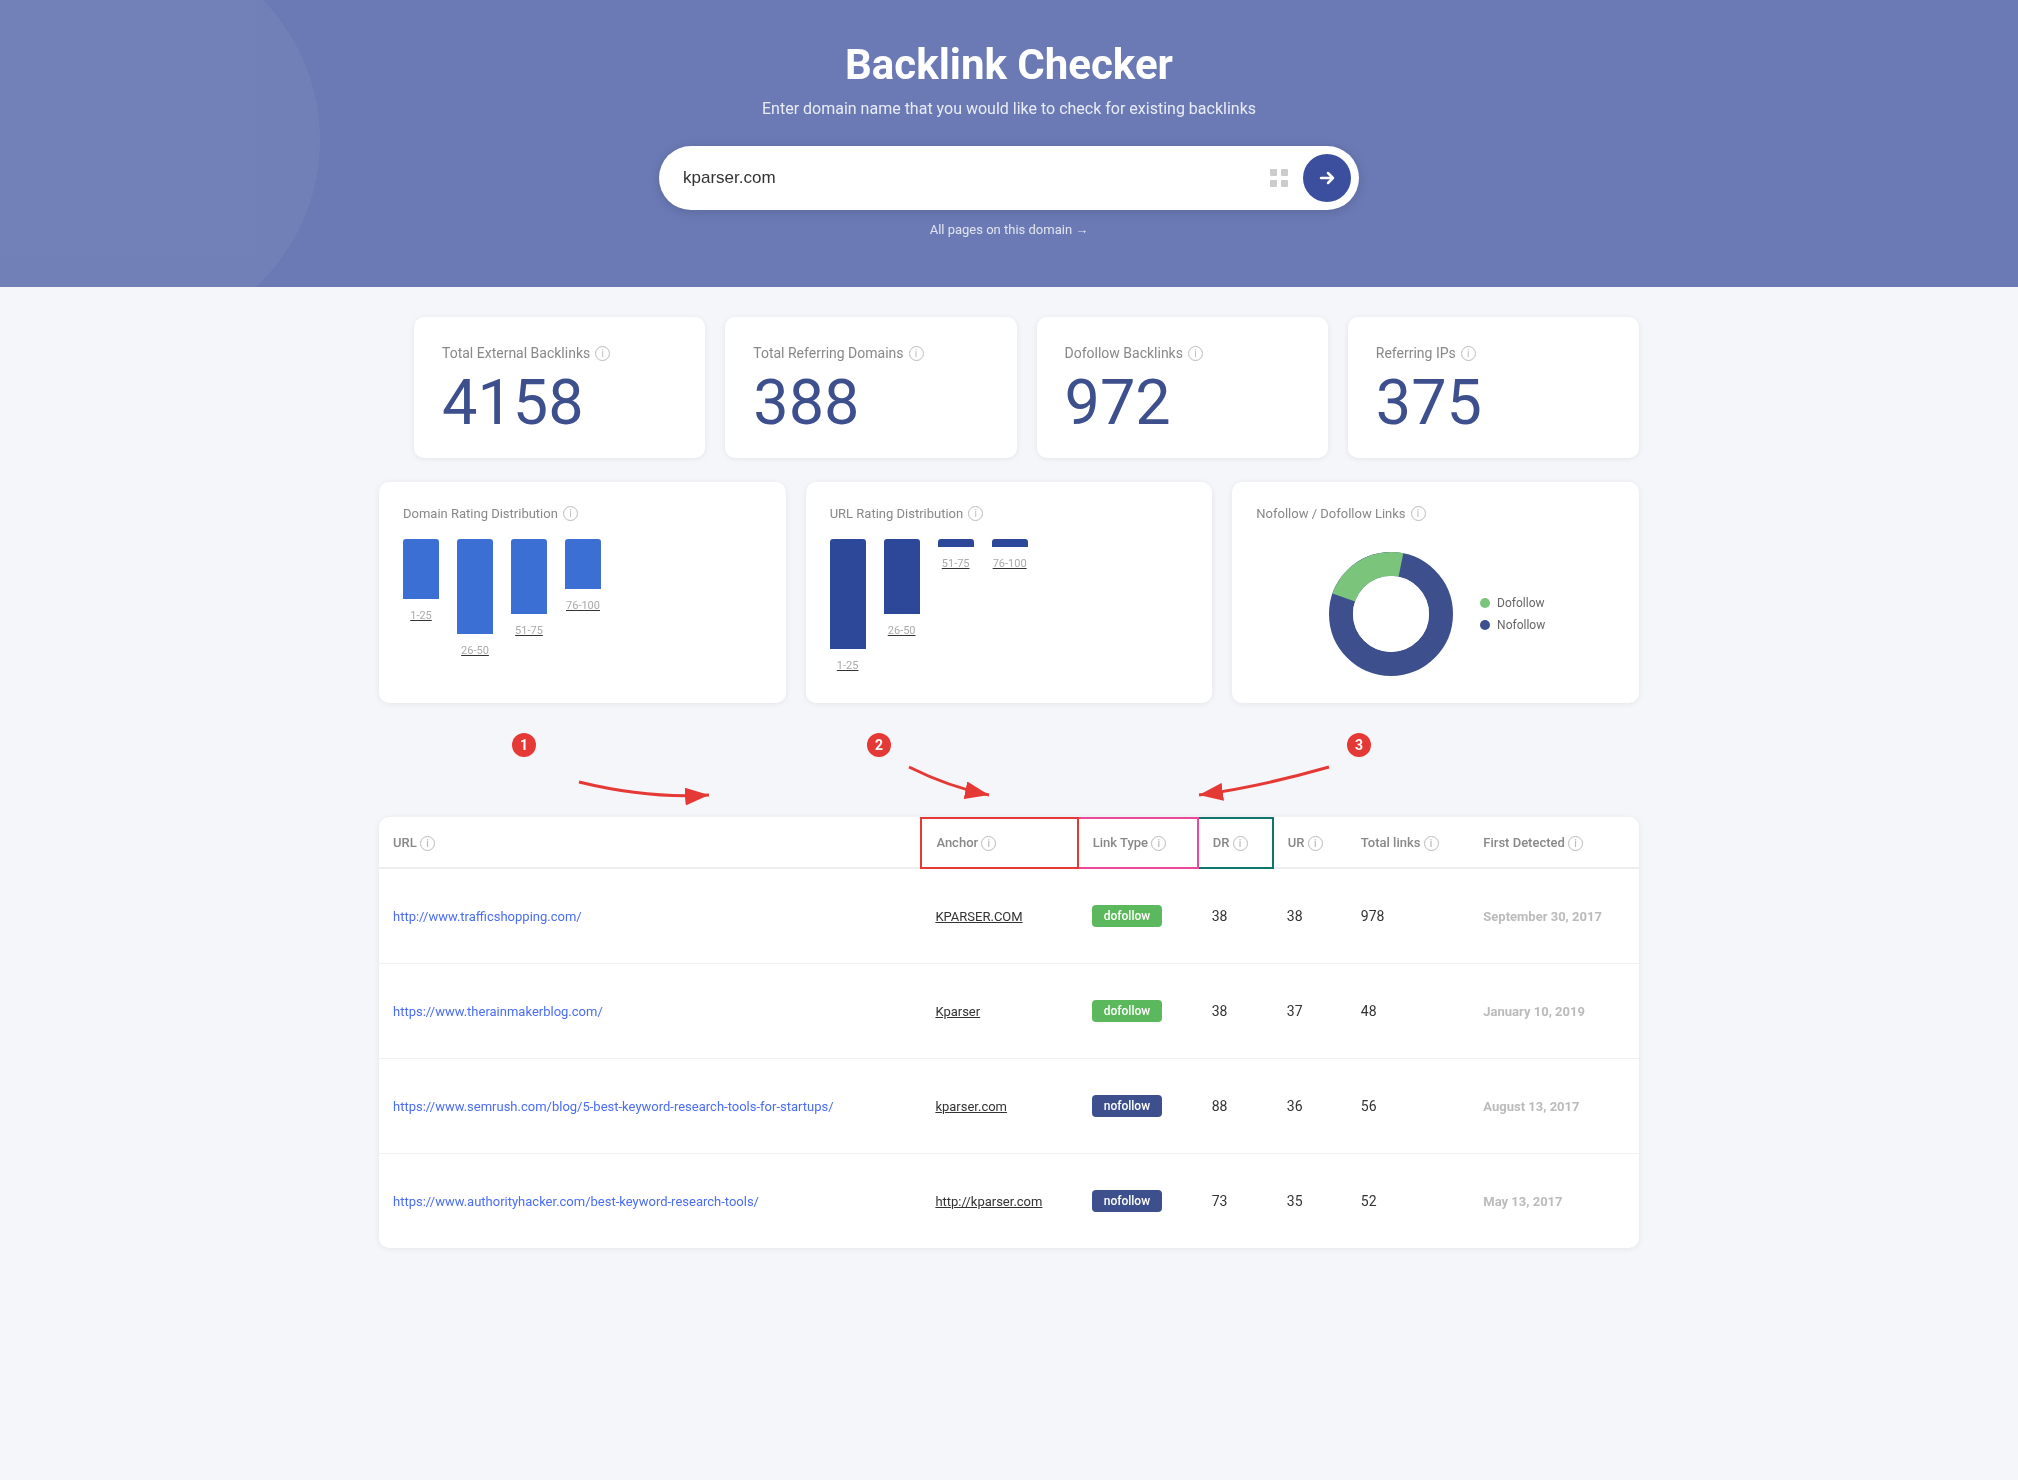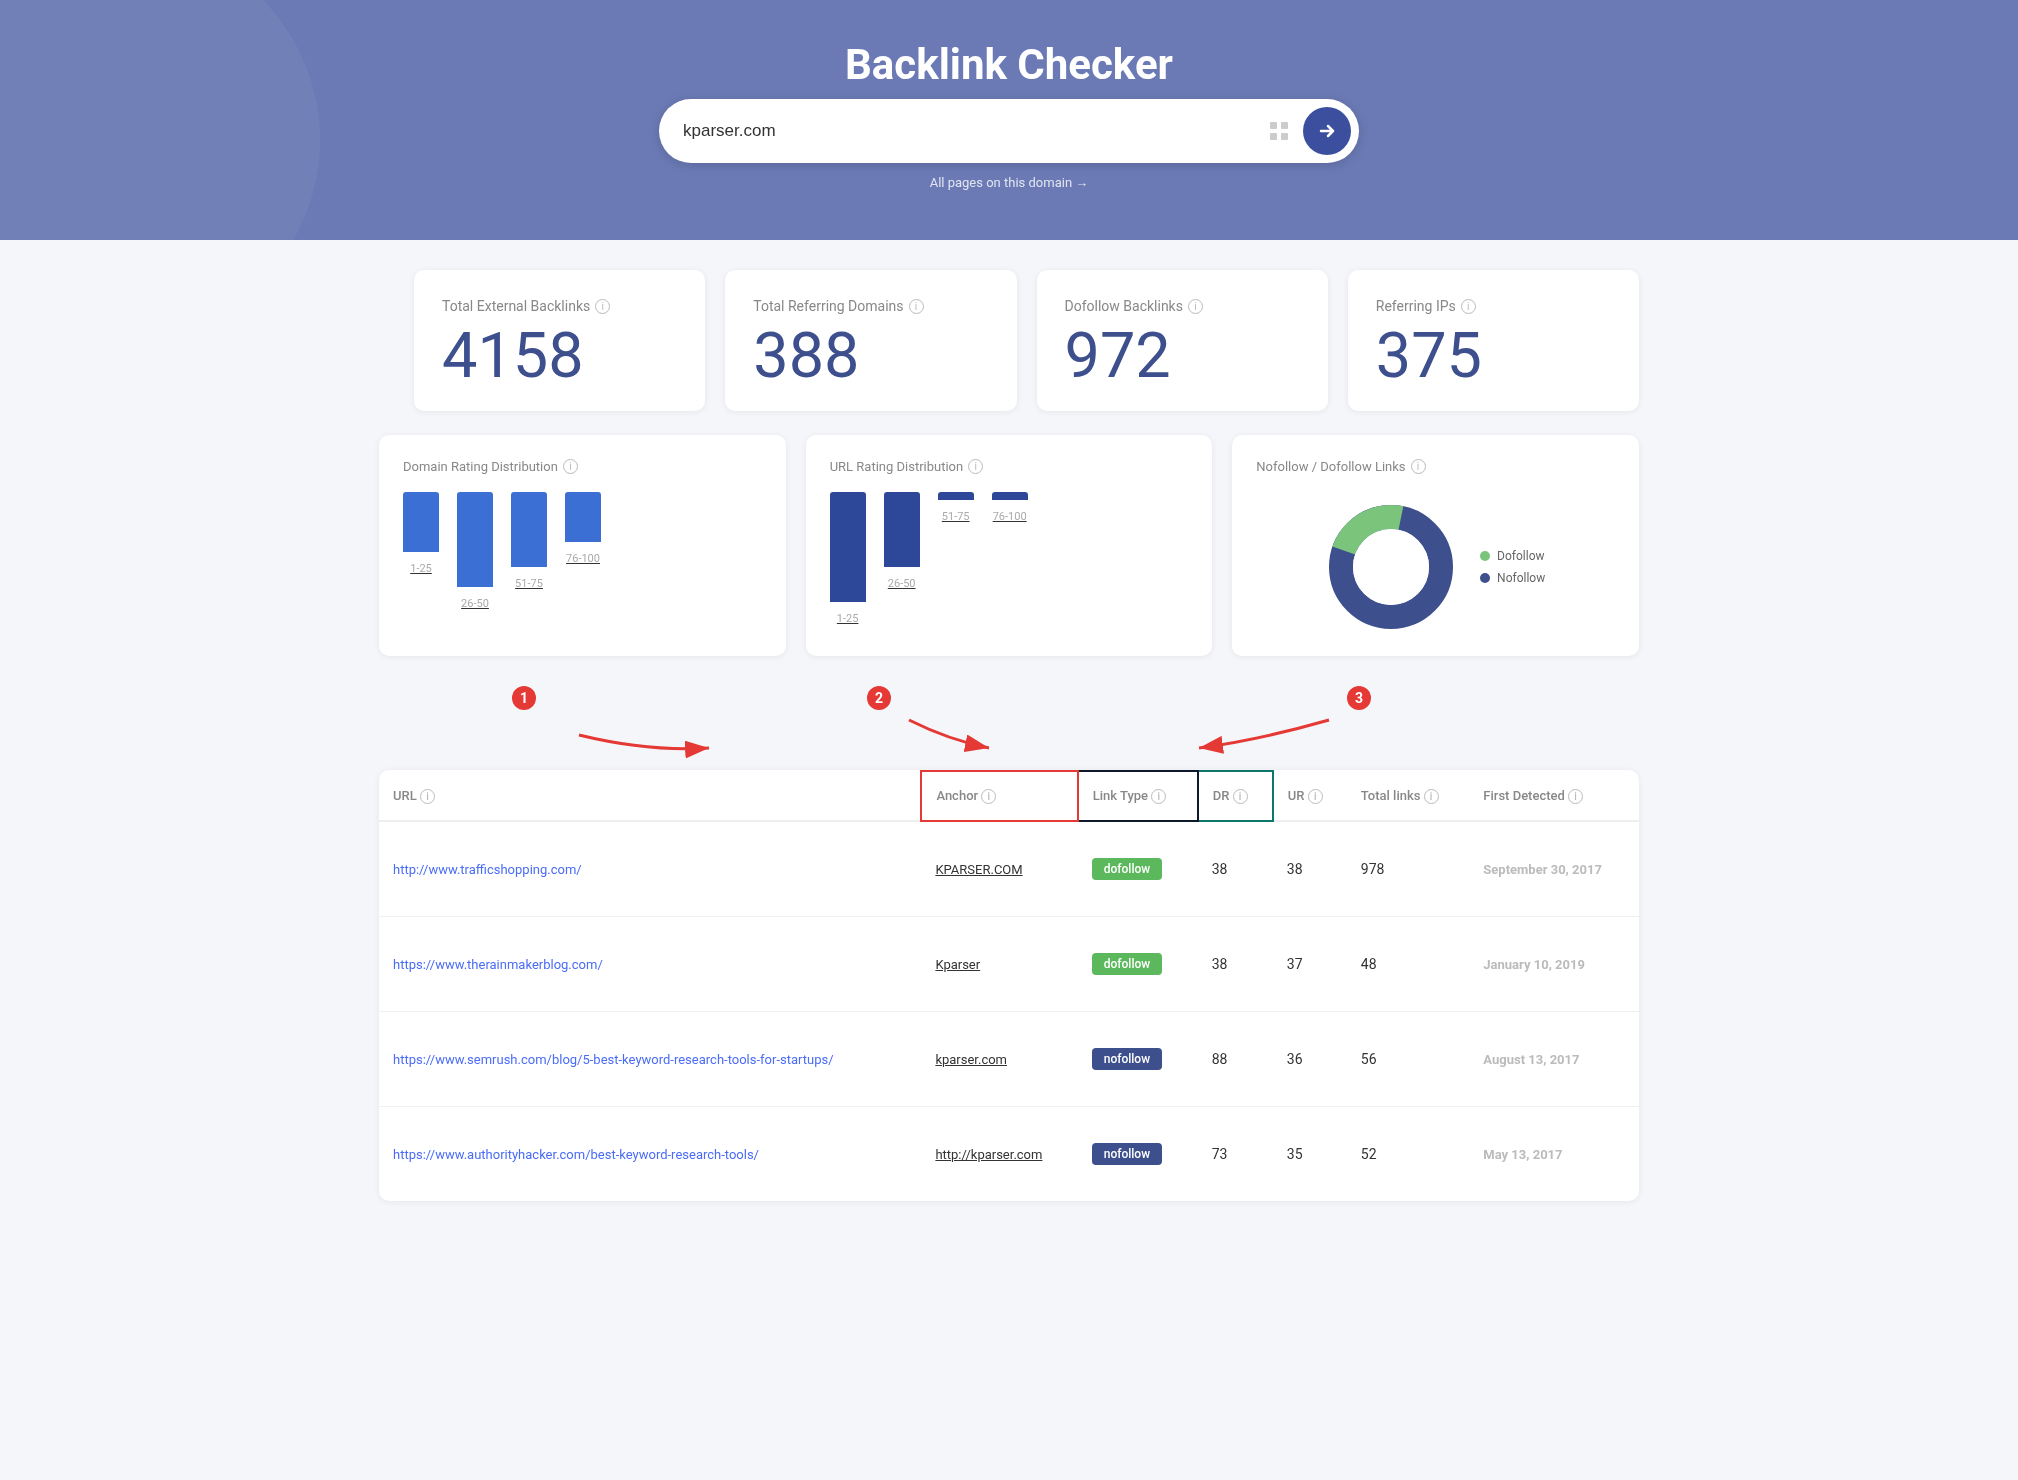--- a/index.html
+++ b/index.html
@@ -249,20 +249,21 @@
       font-size: 14px;
       color: #333;
     }
     .date-value { font-size: 13px; color: #bbb; font-weight: bold; }
   </style>
 </head>
 <body>
 
 <div class="header">
   <h1>Backlink Checker</h1>
+  <p>Enter domain name that you would like to check for existing backlinks</p>
   <div class="search-bar">
     <input type="text" class="search-input" value="kparser.com" style="">
     <div class="search-icon-box">
       <svg width="22" height="22" viewBox="0 0 22 22" fill="none">
         <rect x="2" y="2" width="7" height="7" rx="1" fill="#ccc"></rect>
         <rect x="13" y="2" width="7" height="7" rx="1" fill="#ccc"></rect>
         <rect x="2" y="13" width="7" height="7" rx="1" fill="#ccc"></rect>
         <rect x="13" y="13" width="7" height="7" rx="1" fill="#ccc"></rect>
       </svg>
     </div>
@@ -420,21 +421,21 @@
         <thead>
           <tr>
             <th>
               <span>URL</span>
               <span class="info-icon">i</span>
             </th>
             <th style="border: 2px solid #e53935; border-radius:4px;">
               <span>Anchor</span>
               <span class="info-icon">i</span>
             </th>
-            <th style="border: 2px solid #0f172a; border-radius:4px;">
+            <th style="border: 2px solid #ec4899; border-radius:4px;">
               <span>Link Type</span>
               <span class="info-icon">i</span>
             </th>
             <th style="border: 2px solid #0f766e; border-radius:0;">
               <span>DR</span>
               <span class="info-icon">i</span>
             </th>
             <th>
               <span>UR</span>
               <span class="info-icon">i</span>

